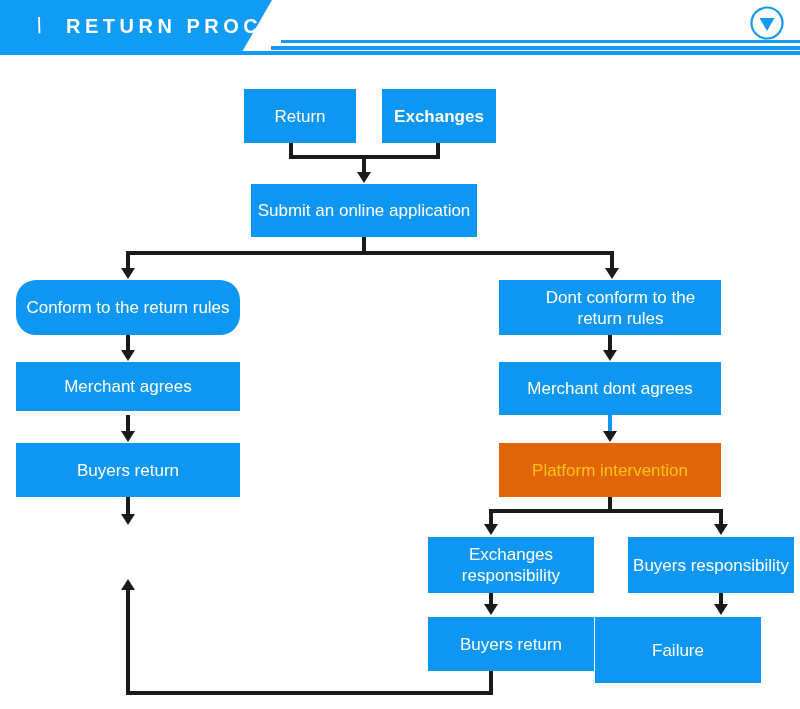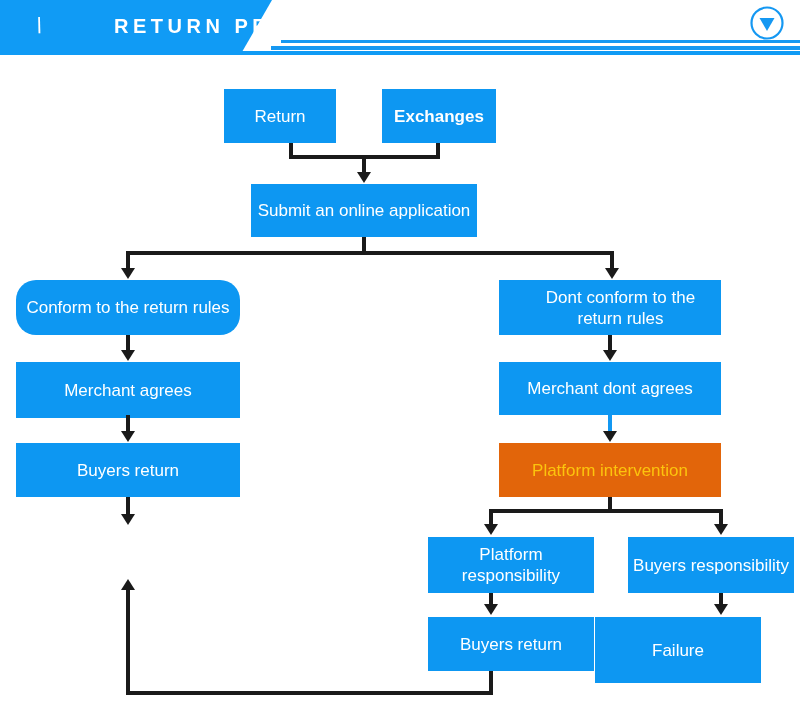--- a/index.html
+++ b/index.html
@@ -45,21 +45,20 @@
   }
   #header-title {
     position: absolute;
     left: 66px; top: 14px;
     font-size: 20px;
     color: #ffffff;
     letter-spacing: 4.5px;
     font-weight: 700;
     line-height: 24px;
     white-space: nowrap;
-    margin-left: 48px;
   }
   .header-rule {
     position: absolute;
     background: #1598f2;
   }
   #header-rule-1 { left: 281px; top: 40px; width: 519px; height: 3px; }
   #header-rule-2 { left: 271px; top: 46px; width: 529px; height: 4px; }
   #header-bottom-line {
     position: absolute;
     left: 0; top: 51px; width: 800px; height: 4px;
@@ -124,40 +123,40 @@
     <div id="header-title">RETURN PROCESS</div>
     <div class="header-rule" id="header-rule-1"></div>
     <div class="header-rule" id="header-rule-2"></div>
     <div id="header-bottom-line"></div>
     <svg id="header-caret" viewBox="0 0 34 34">
       <circle cx="17" cy="17" r="15.5" fill="#ffffff" stroke="#1598f2" stroke-width="2.2"></circle>
       <polygon points="9.5,12 24.5,12 17,25" fill="#1598f2"></polygon>
     </svg>
   </div>
 
-  <div class="node" style="left:224px; top:89px; width:112px; height:54px;">Return</div>
+  <div class="node" style="left:244px; top:89px; width:112px; height:54px;">Return</div>
 
   <div class="node" style="left:382px; top:89px; width:114px; height:54px;font-weight:bold;">Exchanges</div>
 
   <div class="node" style="left:251px; top:184px; width:226px; height:53px;">Submit an online application</div>
 
   <div class="node" style="left:16px; top:280px; width:224px; height:55px;border-radius:20px;">Conform to the return rules</div>
 
-  <div class="node" style="left:16px; top:362px; width:224px; height:56px;">Merchant agrees</div>
+  <div class="node" style="left:16px; top:362px; width:224px; height:49px;">Merchant agrees</div>
 
   <div class="node" style="left:16px; top:443px; width:224px; height:54px;">Buyers return</div>
 
 
   <div class="node" style="left:499px; top:280px; width:222px; height:55px;padding-left:25px;">Dont conform to the return rules</div>
 
   <div class="node" style="left:499px; top:362px; width:222px; height:53px;">Merchant dont agrees</div>
 
   <div class="node accent" style="left:499px; top:443px; width:222px; height:54px;">Platform intervention</div>
 
-  <div class="node" style="left:428px; top:537px; width:166px; height:56px;">Platform responsibility</div>
+  <div class="node" style="left:428px; top:537px; width:166px; height:56px;">Exchanges responsibility</div>
 
   <div class="node" style="left:628px; top:537px; width:166px; height:56px;text-align:right;">Buyers responsibility</div>
 
   <div class="node" style="left:428px; top:617px; width:166px; height:54px;">Buyers return</div>
 
   <div class="node" style="left:595px; top:617px; width:166px; height:66px;">Failure</div>
 
   <div class="line" style="left:289px; top:143px; width:4px; height:16px;"></div>
   <div class="line" style="left:436px; top:143px; width:4px; height:16px;"></div>
   <div class="line" style="left:289px; top:155px; width:151px; height:4px;"></div>

